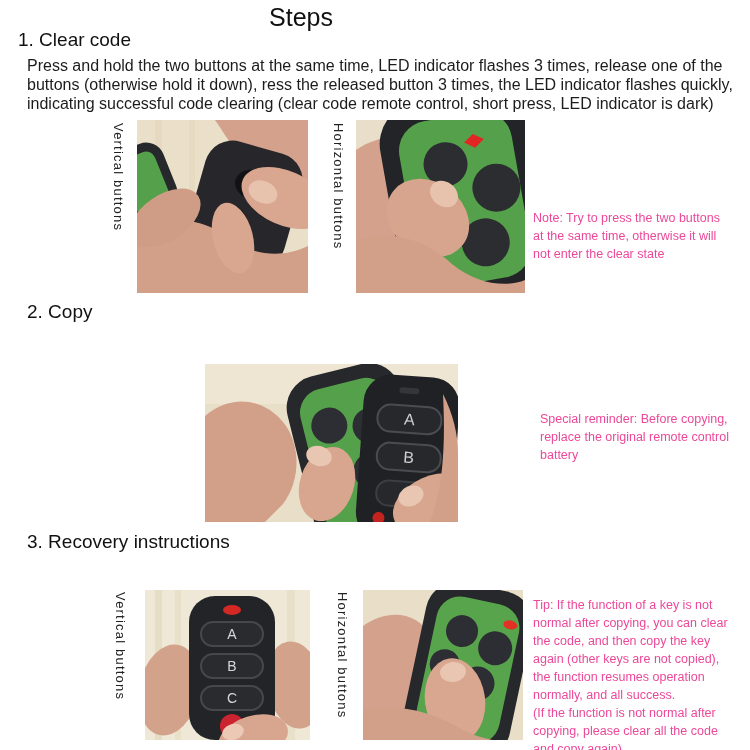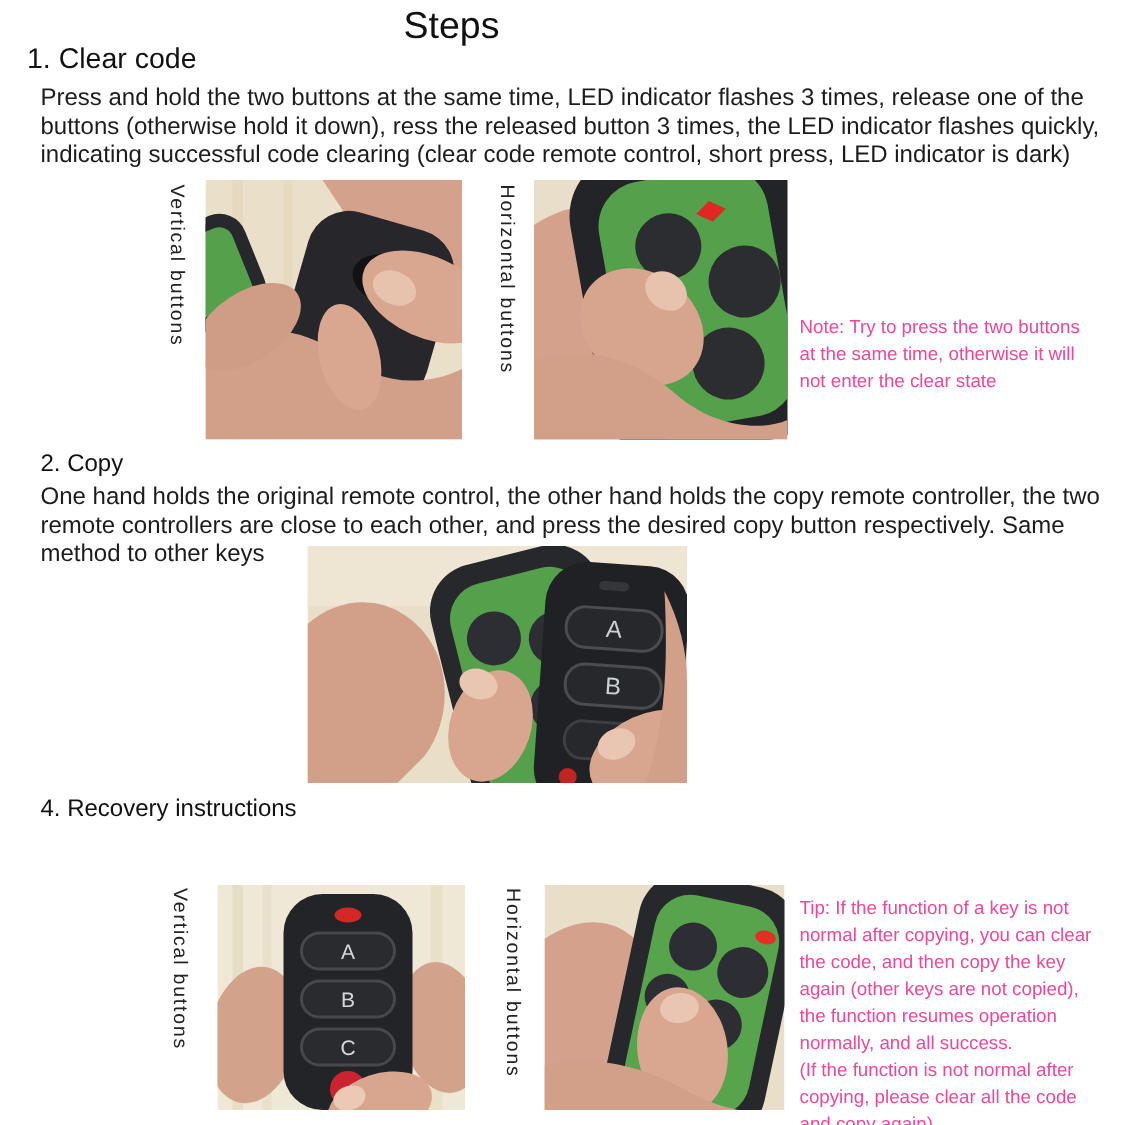--- a/index.html
+++ b/index.html
@@ -1,21 +1,21 @@
 <!DOCTYPE html>
 <html><head>
 <meta charset="utf-8">
 <style>
   html,body{margin:0;padding:0;background:#ffffff;}
   #page{position:relative;width:750px;height:750px;background:#ffffff;overflow:hidden;
         font-family:"Liberation Sans",sans-serif;color:#1c1c1c;}
   .abs{position:absolute;}
   .page-title{top:3px;left:0;width:602px;text-align:center;font-size:25px;font-weight:400;color:#111;}
   .h-big{left:18px;top:29px;font-size:19px;font-weight:400;color:#111;text-align:center;}
-  .h-small{font-size:16px;font-weight:400;color:#111;}
+  .h-small{font-size:19px;font-weight:400;color:#111;}
   .body-text{font-size:16px;line-height:19px;color:#1c1c1c;}
   .red-text{color:#ec4899;font-size:12.5px;line-height:18px;}
   .vlabel{writing-mode:vertical-rl;font-size:13px;letter-spacing:1.2px;color:#222;white-space:nowrap;}
   .photo{display:block;}
   svg text{font-family:"Liberation Sans",sans-serif;}
 </style>
 </head>
 <body>
 
 <div id="page">
@@ -61,21 +61,20 @@
       <path d="M118 24 l10 -7 l10 7 l-10 7 Z" fill="#e02723"></path>
     </g>
     <ellipse cx="72" cy="98" rx="44" ry="36" fill="#d7a48d" transform="rotate(38 72 98)"></ellipse>
     <ellipse cx="88" cy="74" rx="15" ry="12" fill="#e7c3ae" transform="rotate(38 88 74)"></ellipse>
     <path d="M0 120 C34 108 70 120 96 144 C120 164 150 168 169 160 L169 173 L0 173 Z" fill="#d2a089"></path>
   </svg>
 
   <div class="abs red-text" style="left:533px;top:209px;width:195px;">Note: Try to press the two buttons at the same time, otherwise it will not enter the clear state</div>
 
   <div class="abs h-small" style="left:27px;top:301px;">2. Copy</div>
-  <div class="abs body-text" style="left:27px;top:322px;width:712px;">One hand holds the original remote control, the other hand holds the copy remote controller, the two remote controllers are close to each other, and press the desired copy button respectively. Same method to other keys</div>
 
   <svg class="abs photo" style="left:205px;top:364px;" width="253" height="158" viewBox="0 0 253 158">
     <rect width="253" height="158" fill="#e9dfc9"></rect>
     <rect x="0" y="0" width="253" height="40" fill="#eee6d2"></rect>
     <path d="M0 52 C26 30 58 34 78 58 C96 80 96 116 78 140 L60 158 L0 158 Z" fill="#d2a089"></path>
     <g transform="rotate(-14 150 82)">
       <rect x="92" y="4" width="116" height="182" rx="32" fill="#26282c"></rect>
       <rect x="104" y="18" width="92" height="154" rx="24" fill="#55a04a"></rect>
       <circle cx="130" cy="56" r="18" fill="#2c2e33"></circle>
       <circle cx="170" cy="66" r="18" fill="#2c2e33"></circle>
@@ -93,22 +92,23 @@
       <rect x="172" y="80" width="64" height="27" rx="13" fill="#26282c" stroke="#4a4c52" stroke-width="2"></rect>
       <text x="204" y="99" text-anchor="middle" font-size="16" fill="#cbd0d4">B</text>
       <rect x="174" y="118" width="64" height="25" rx="12" fill="#26282c" stroke="#3c3e44" stroke-width="2"></rect>
       <circle cx="178" cy="156" r="6" fill="#c3241f"></circle>
     </g>
     <ellipse cx="228" cy="140" rx="42" ry="28" fill="#d8a58e" transform="rotate(-24 228 140)"></ellipse>
     <ellipse cx="206" cy="132" rx="13" ry="10" fill="#e8c6b2" transform="rotate(-24 206 132)"></ellipse>
     <path d="M238 30 C248 50 253 70 253 90 L253 158 L225 158 C240 120 240 70 238 30 Z" fill="#d2a089"></path>
   </svg>
 
+  <div class="abs red-text" style="left:540px;top:410px;width:190px;">Special reminder: Before copying, replace the original remote control battery</div>
 
-  <div class="abs h-small" style="left:27px;top:531px;">4. Recovery instructions</div>
+  <div class="abs h-small" style="left:27px;top:531px;">3. Recovery instructions</div>
 
   <div class="abs vlabel" style="left:113px;top:592px;height:150px;">Vertical buttons</div>
 
   <svg class="abs photo" style="left:145px;top:590px;" width="165" height="150" viewBox="0 0 165 150">
     <rect width="165" height="150" fill="#efe8d6"></rect>
     <rect x="10" y="0" width="7" height="150" fill="#e3d8bd" opacity="0.7"></rect>
     <rect x="30" y="0" width="6" height="150" fill="#e3d8bd" opacity="0.5"></rect>
     <rect x="142" y="0" width="8" height="150" fill="#e3d8bd" opacity="0.5"></rect>
     <ellipse cx="24" cy="100" rx="30" ry="46" fill="#d3a28b" transform="rotate(12 24 100)"></ellipse>
     <ellipse cx="150" cy="95" rx="28" ry="44" fill="#d3a28b" transform="rotate(-10 150 95)"></ellipse>

